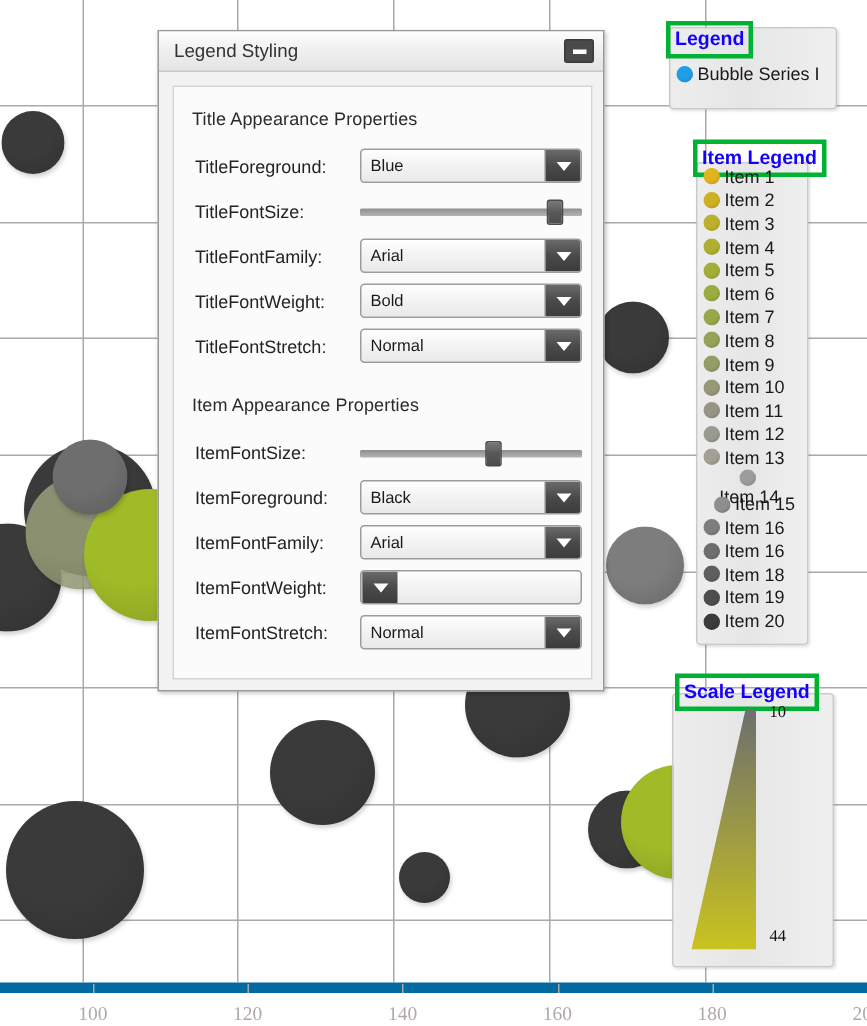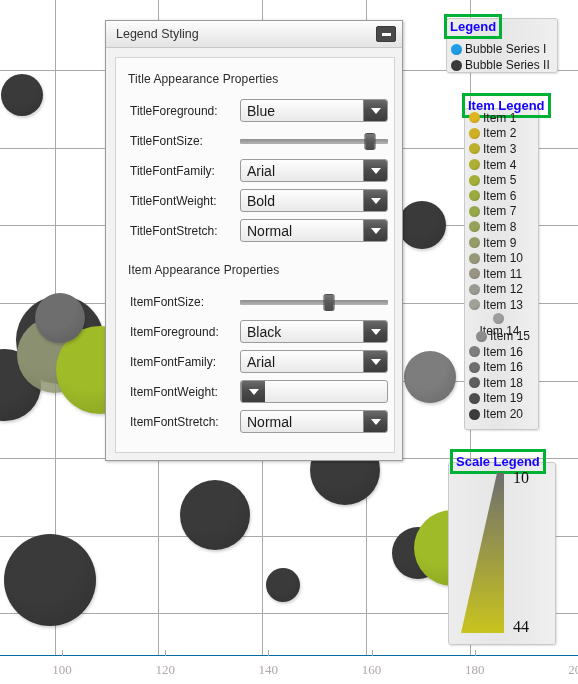--- a/index.html
+++ b/index.html
@@ -21,21 +21,21 @@
   .gridline-v { position: absolute; top: 0; width: 1px; height: 655px; background: #a9a9a9; }
   .gridline-h { position: absolute; left: 0; height: 1px; width: 578px; background: #a9a9a9; }
 
   .bubble {
     position: absolute; border-radius: 50%;
   }
 
   
   #xaxis {
     position: absolute; left: 0; top: 655px; width: 578px; height: 29px;
-    background: #ffffff; border-top: 1px solid #0369a1;
+    background: #ffffff; border-top: 7px solid #0369a1;
   }
   .tick { position: absolute; top: -6px; width: 1px; height: 6px; background: #a9a9a9; }
   .xlabel {
     position: absolute; top: 6px; transform: translateX(-50%);
     font-size: 13px; color: #b0a8a8; font-family: "Liberation Serif", serif;
     white-space: nowrap;
   }
 
   
   #dialog {
@@ -79,21 +79,21 @@
     font-size: 12px; color: #232323; width: 110px; flex: 0 0 110px;
   }
 
   .combo {
     width: 148px; height: 23px; display: flex;
     border: 1px solid #9b9b9b; border-radius: 3px;
     background: linear-gradient(to bottom, #fefefe 0%, #f3f3f3 50%, #e9e9e9 100%);
     overflow: hidden; cursor: pointer;
   }
   .combo-text {
-    flex: 1; font-size: 14px; color: #1a1a1a;
+    flex: 1; font-size: 11px; color: #1a1a1a;
     display: flex; align-items: center; padding-left: 6px;
   }
   .combo-arrow {
     width: 24px; background: linear-gradient(to bottom, #6a6a6a 0%, #4a4a4a 50%, #3c3c3c 100%);
     display: flex; align-items: center; justify-content: center;
     border-left: 1px solid #8a8a8a;
   }
   .combo-arrow .caret {
     width: 0; height: 0;
     border-left: 5px solid transparent;
@@ -148,21 +148,21 @@
   #legend-main .legend-row { height: 16px; }
 
   #item-legend { left: 464px; top: 108px; width: 75px; height: 322px; }
   #item-legend .hl-wrap { position: absolute; left: -3px; top: -16px; }
   #item-legend .rows { position: absolute; left: 1px; top: 1px; }
 
   #scale-legend { left: 448px; top: 462px; width: 108px; height: 183px; }
   #scale-legend .hl-wrap { position: absolute; left: 1px; top: -14px; }
   #scale-legend .wedge-box { position: absolute; left: 8px; top: 10px; width: 58px; height: 160px; }
   #scale-legend .scale-num {
-    position: absolute; font-size: 16px; color: #111;
+    position: absolute; font-size: 11px; color: #111;
     font-family: "Liberation Serif", serif;
   }
   #scale-top { left: 64px; top: 6px; }
   #scale-bot { left: 64px; top: 155px; }
 </style>
 </head>
 <body>
 
 <div id="root">
 
@@ -318,24 +318,20 @@
     <div class="hl-wrap">
       <span class="hl-box">
         <span class="legend-title">Legend</span>
       </span>
     </div>
     <div class="rows" id="legend-main-rows">
         <div class="legend-row" style="height: 16px;">
           <span class="legend-dot" style="background: radial-gradient(circle at 35% 28%, rgb(31, 158, 232) 0%, rgb(31, 158, 232) 50%, rgba(0, 0, 0, 0.3) 130%), rgb(31, 158, 232);"></span>
           <span class="legend-text">Bubble Series I</span>
         </div>
-        <div class="legend-row" style="height: 16px;">
-          <span class="legend-dot" style="background: radial-gradient(circle at 35% 28%, rgb(58, 58, 58) 0%, rgb(58, 58, 58) 50%, rgba(0, 0, 0, 0.3) 130%), rgb(58, 58, 58);"></span>
-          <span class="legend-text">Bubble Series II</span>
-        </div>
       </div>
   </div>
 
   <div id="item-legend" class="legend-panel">
     <div class="hl-wrap">
       <span class="hl-box">
         <span class="legend-title">Item Legend</span>
       </span>
     </div>
     <div class="rows" id="item-legend-rows">

